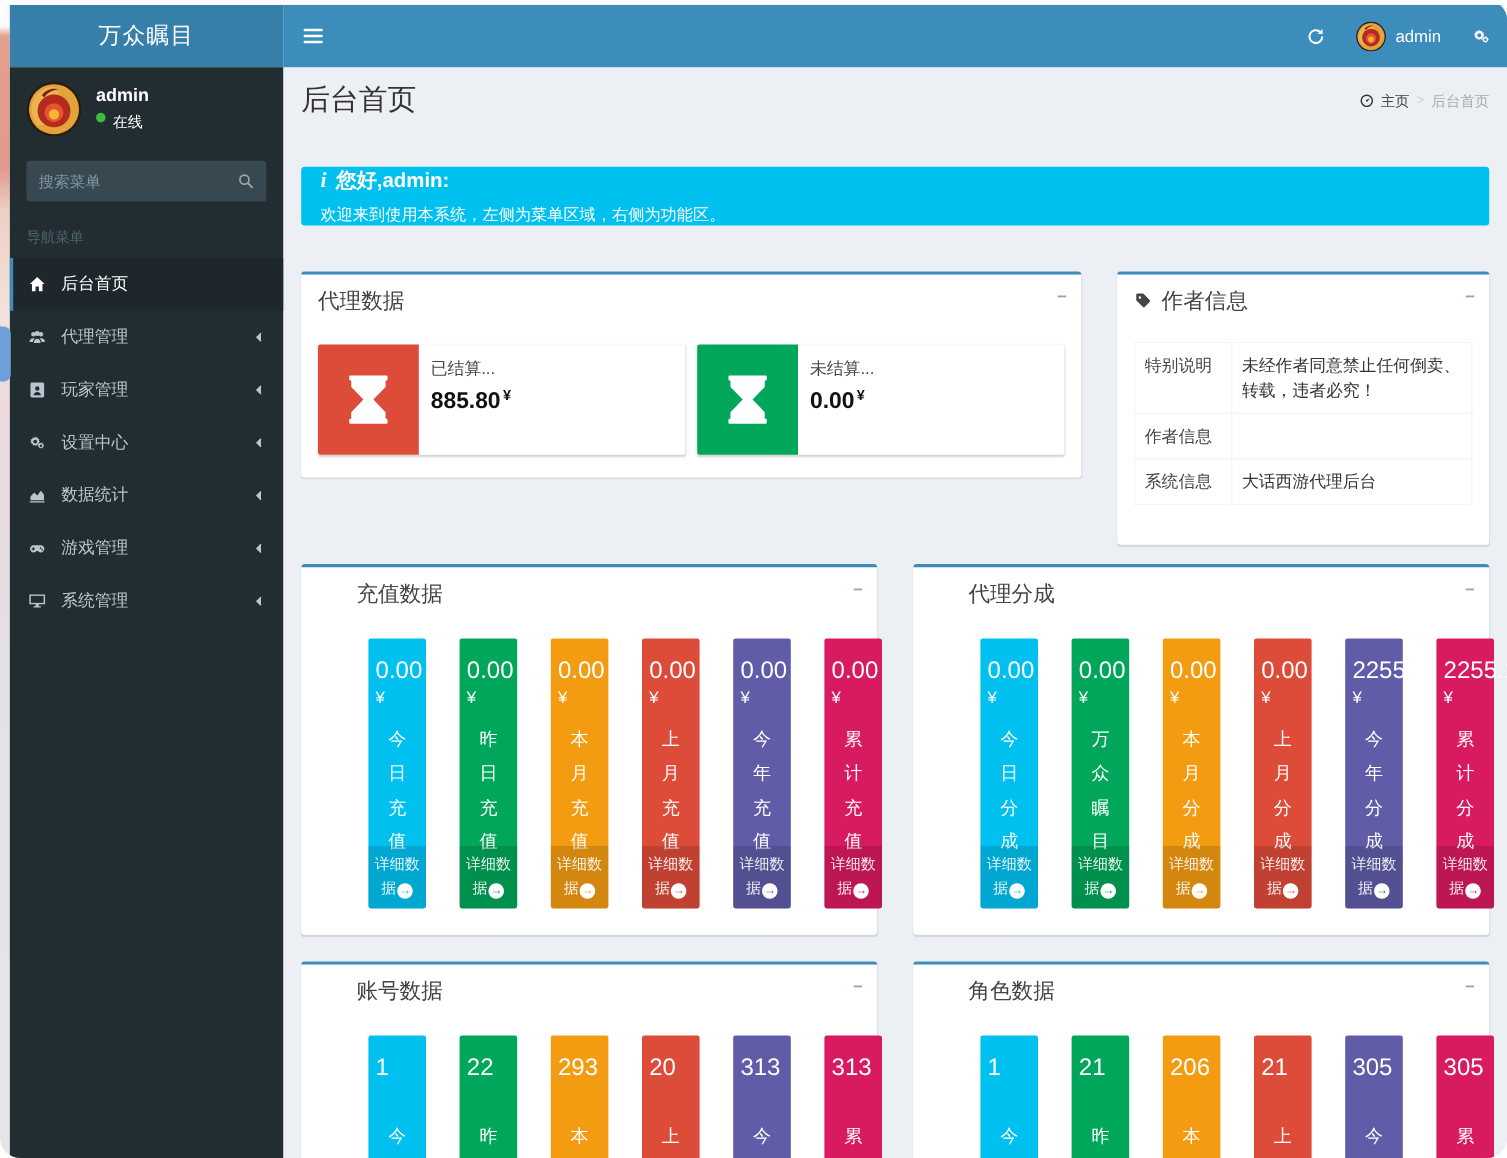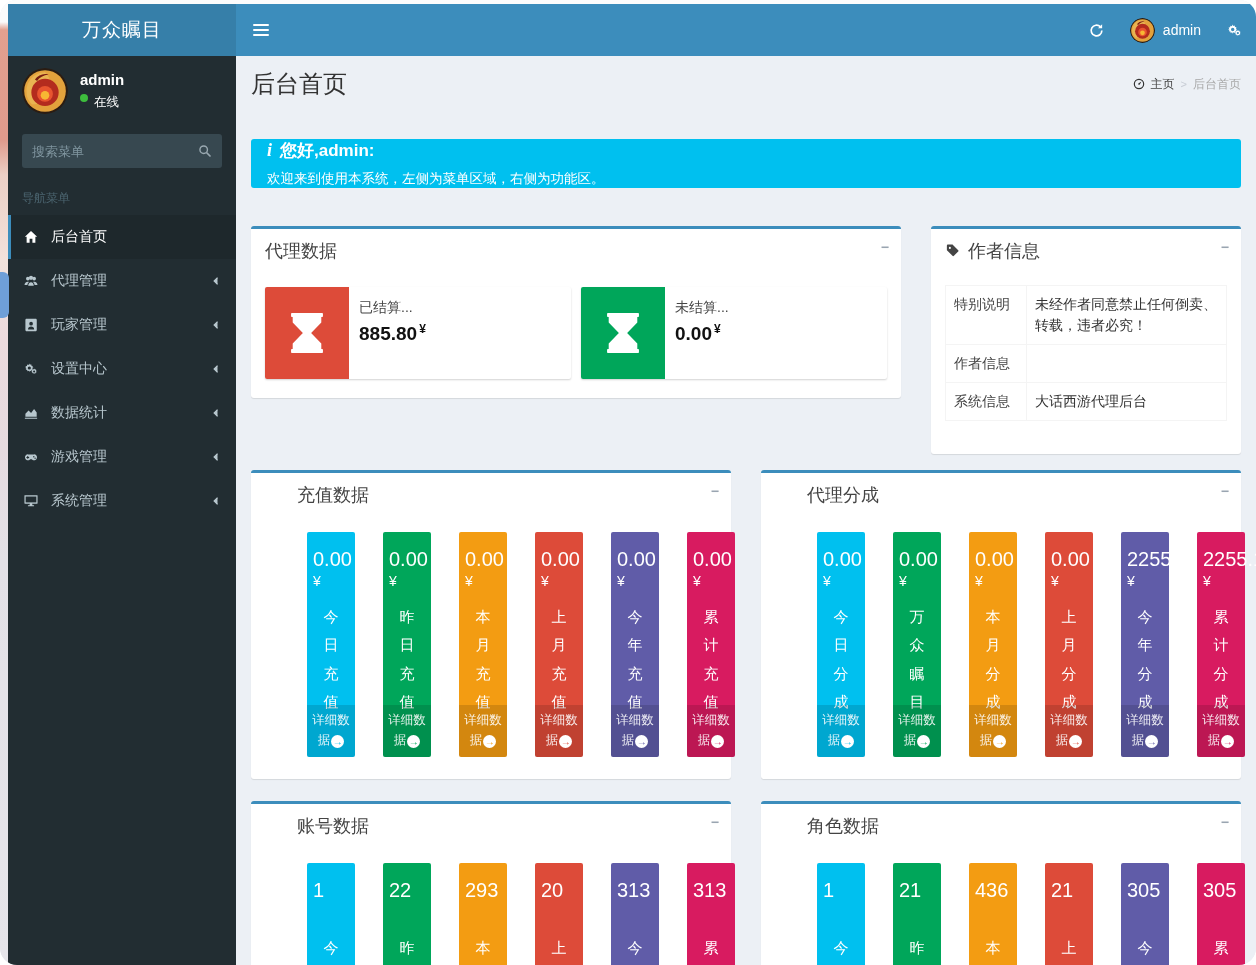--- a/index.html
+++ b/index.html
@@ -547,21 +547,21 @@
             </div>
 
             <div class="tile" style="--c: #00a65a;">
               <div class="tile-value">21</div>
               <div class="tile-unit"></div>
               <div class="tile-label">昨日</div>
 
             </div>
 
             <div class="tile" style="--c: #f39c12;">
-              <div class="tile-value">436</div>
+              <div class="tile-value">206</div>
               <div class="tile-unit"></div>
               <div class="tile-label">本月</div>
 
             </div>
 
             <div class="tile" style="--c: #dd4b39;">
               <div class="tile-value">21</div>
               <div class="tile-unit"></div>
               <div class="tile-label">上月</div>
 

